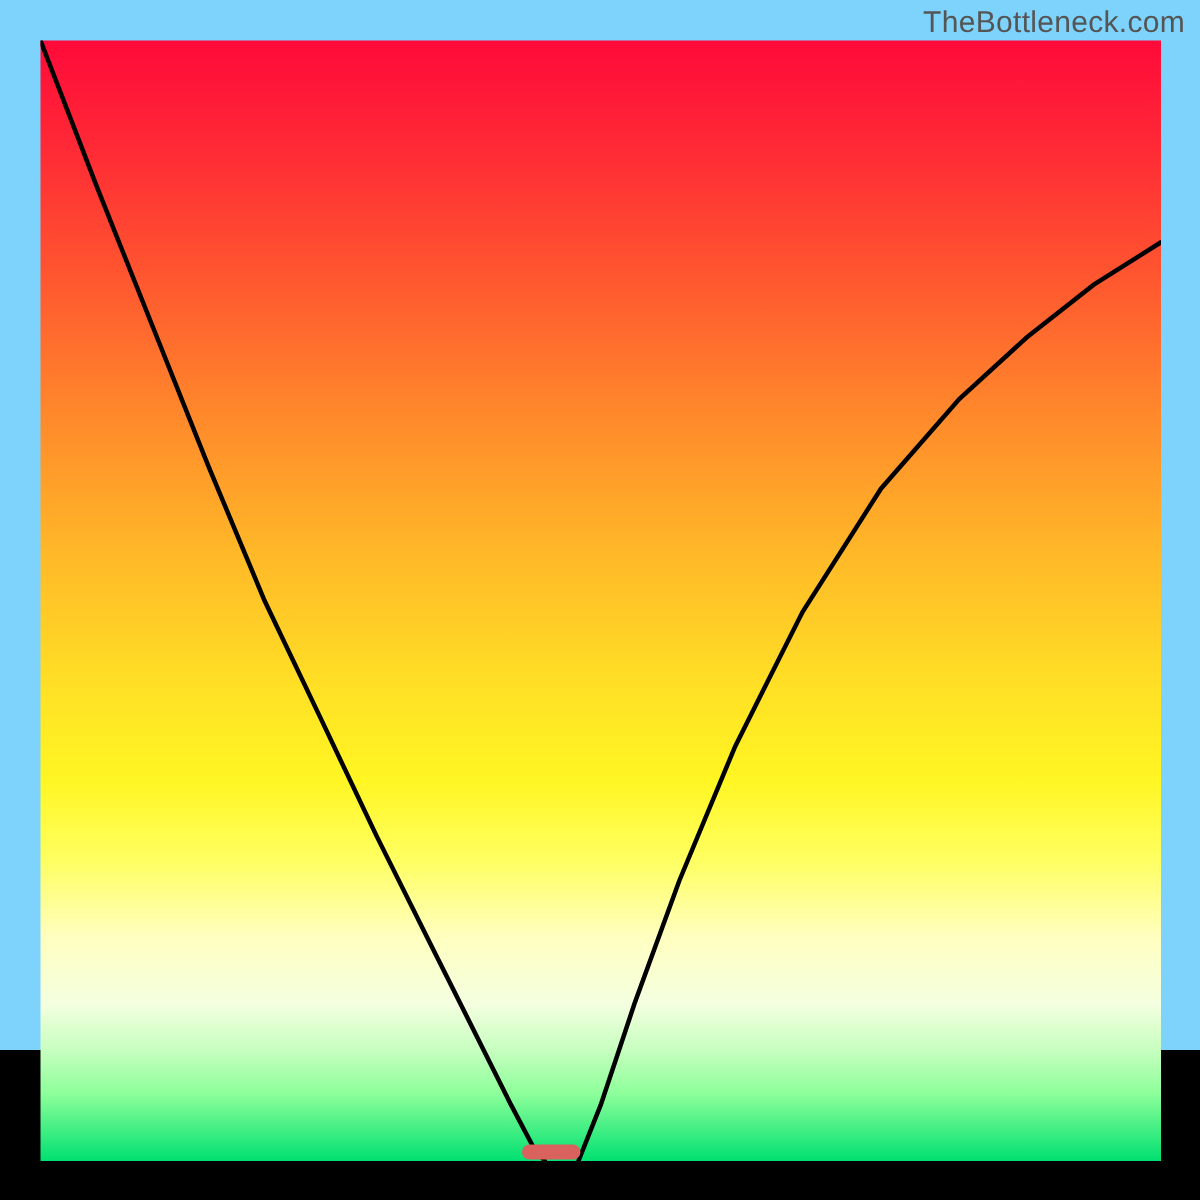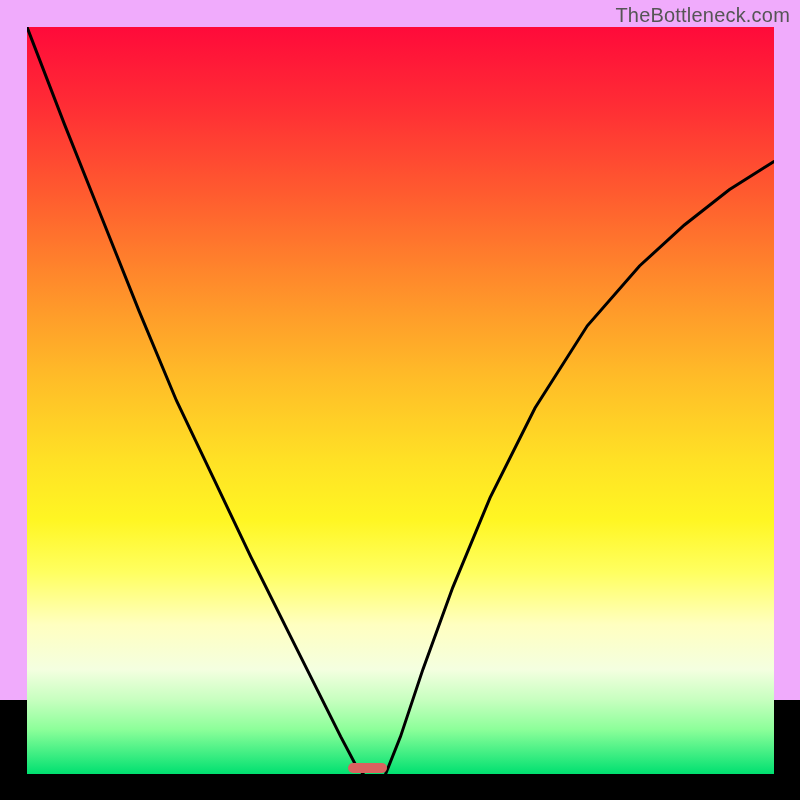--- a/index.html
+++ b/index.html
@@ -1,16 +1,16 @@
 <!DOCTYPE html>
 <html><head>
 <meta charset="utf-8">
 <style>
   html,body{margin:0;padding:0;width:800px;height:800px;background:#000;overflow:hidden}
-  .frame{position:absolute;left:0;top:0;width:800px;height:700px;background:#f0abfc}
+  .frame{position:absolute;left:0;top:0;width:800px;height:700px;background:#7dd3fc}
   .plot{position:absolute;left:27px;top:27px;width:747px;height:747px}
   .gradient{position:absolute;left:0;top:0;width:100%;height:100%;
     background:linear-gradient(to bottom,
       #ff0a3a 0%,
       #ff2b35 10%,
       #ff5a2f 22%,
       #ff8b2b 34%,
       #ffb928 46%,
       #ffe125 58%,
       #fff623 66%,

